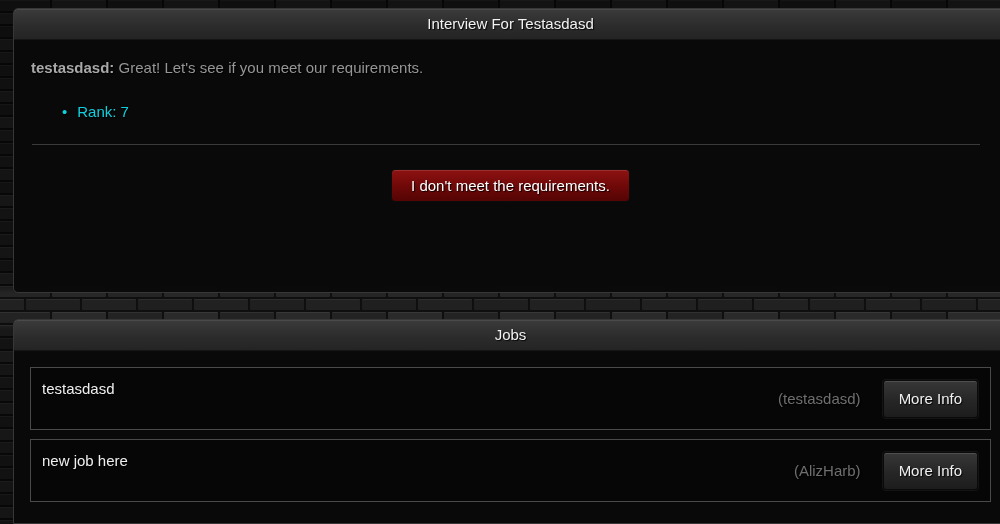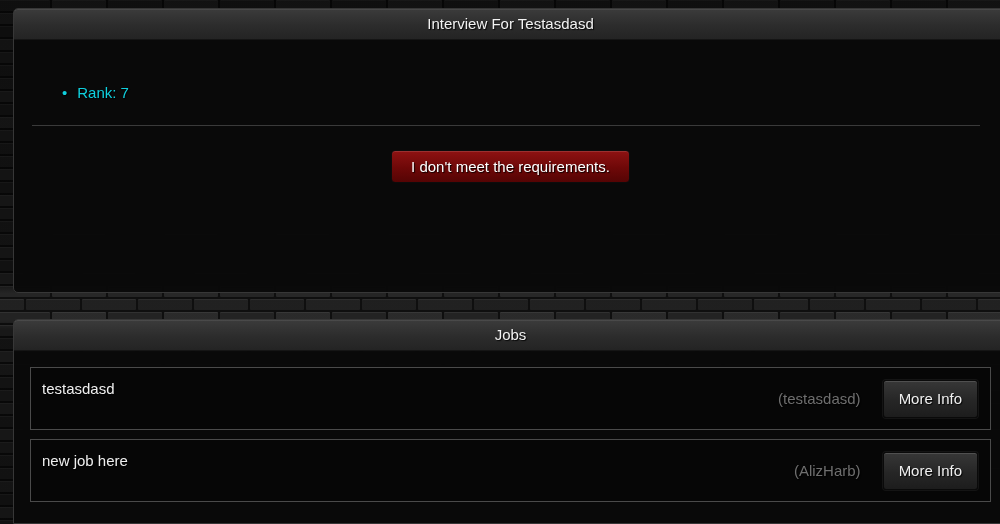--- a/index.html
+++ b/index.html
@@ -979,20 +979,21 @@
       <div class="brick" style="background: rgb(40, 40, 40);"></div>
       <div class="brick" style="background: rgb(43, 43, 43);"></div>
     </div>
   </div>
 <div class="wall-shade"></div>
 
 <div class="panel interview-panel">
   <div class="panel-header">Interview For Testasdasd</div>
 
   <div class="chat-log">
+      <div class="chat-line"><span class="chat-speaker">testasdasd: </span><span class="chat-text">Great! Let's see if you meet our requirements.</span></div>
     </div>
 
   <ul class="req-list">
       <li class="req-item"><span class="req-bullet">•</span><span class="req-text">Rank: 7</span></li>
     </ul>
 
   <div class="divider"></div>
 
   <div class="btn-row">
     <button class="big-btn btn-red">I don't meet the requirements.</button>

